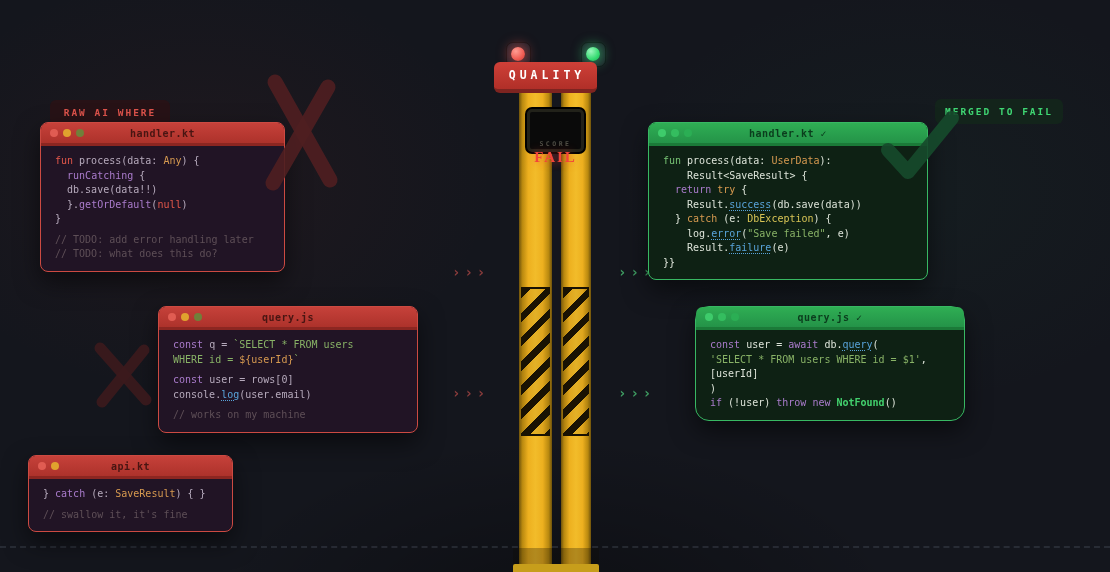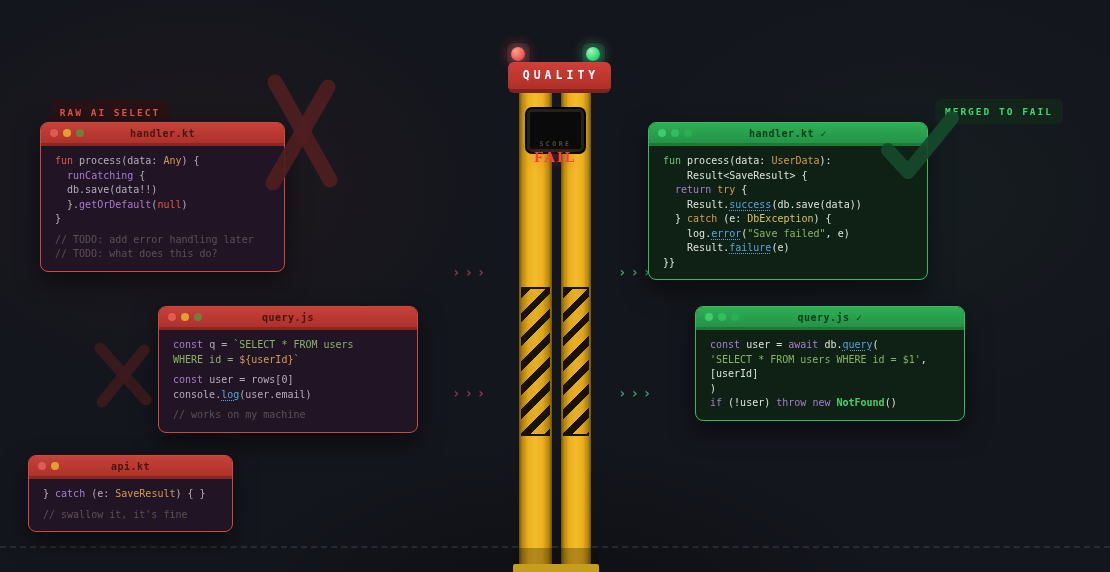--- a/index.html
+++ b/index.html
@@ -39,21 +39,21 @@
   .red-win{background:#211425;border:1.5px solid #cc4a42;}
   .red-win .titlebar{background:linear-gradient(180deg,#c6413a,#ad322b);border-bottom:3px solid #8c2621;color:#481512;}
   .red-win .dot1{background:#e05c52;}.red-win .dot2{background:#e0a22e;}.red-win .dot3{background:#70803a;}
   .green-win{background:#0e2114;border:1.5px solid #38b863;}
   .green-win .titlebar{background:linear-gradient(180deg,#2fae54,#249348);border-bottom:3px solid #1b7a38;color:#0b3d1d;}
   .green-win .dot1{background:#3ecb6b;}.green-win .dot2{background:#34bd5f;}.green-win .dot3{background:#2bae54;}
   .win-handler-raw{left:40px;top:122px;width:243px;}
   .win-query-raw{left:158px;top:306px;width:258px;}
   .win-api-raw{left:28px;top:455px;width:203px;}
   .win-handler-clean{left:648px;top:122px;width:278px;}
-  .win-query-clean{left:695px;top:306px;width:268px;}
+  .win-query-clean{left:695px;top:306px;width:268px;border-radius:14px;}
   
   .t-pln{color:#b6aabc;} .t-wht{color:#dce3d8;} .t-com{color:#5e4f57;}
   .t-kw{color:#e2574a;} .t-pur{color:#a97bcb;} .t-orn{color:#d79a50;}
   .t-yel{color:#d8c455;} .t-str{color:#88b266;}
   .t-blu{color:#58a3d9;text-decoration:underline dotted;text-underline-offset:2px;}
   .t-grn{color:#77c374;} .t-emph{color:#42d06d;font-weight:bold;}
   
   .pillar{position:absolute;top:84px;height:488px;z-index:4;
     background:linear-gradient(90deg,#6e520c 0%,#b8880f 10%,#edb01f 28%,#f2bc2a 50%,#edb01f 72%,#b8880f 90%,#6e520c 100%);}
   .pillar-left{left:519px;width:33px;}
@@ -65,21 +65,21 @@
   .stripes-left{left:521px;width:29px;}
   .stripes-right{left:563px;width:26px;}
   .pedestal{position:absolute;left:513px;top:564px;width:86px;height:8px;background:#c79e1b;z-index:4;border-radius:2px 2px 0 0;}
   .gate-shade{position:absolute;left:513px;top:548px;width:86px;height:24px;background:rgba(14,11,4,0.28);z-index:4;}
   .signal{position:absolute;top:42px;width:23px;height:23px;background:#1d212b;border:1px solid #0c0e12;border-radius:7px;z-index:8;}
   .signal .bulb{position:absolute;left:4px;top:4px;width:14px;height:14px;border-radius:50%;}
   .signal-red{left:506px;}
   .signal-red .bulb{background:radial-gradient(circle at 35% 30%,#ff9d93,#ef5b52 60%,#c23a33);box-shadow:0 0 12px 3px rgba(240,85,75,0.55);}
   .signal-green{left:581px;}
   .signal-green .bulb{background:radial-gradient(circle at 35% 30%,#9cf7bd,#35db71 60%,#1fa452);box-shadow:0 0 12px 3px rgba(60,220,120,0.55);}
-  .quality-sign{position:absolute;left:508px;top:62px;width:100px;height:27px;z-index:8;
+  .quality-sign{position:absolute;left:494px;top:62px;width:100px;height:27px;z-index:8;
     background:linear-gradient(180deg,#cf4038,#b02f28);border-bottom:4px solid #7e2420;border-radius:6px;
     color:#ffffff;font-size:11.5px;font-weight:bold;letter-spacing:4px;text-align:center;line-height:27px;padding-left:3px;box-sizing:content-box;}
   .fail-board{position:absolute;left:527px;top:109px;width:57px;height:43px;z-index:8;
     background:#0a0a0a;border:3px solid #22221a;border-radius:5px;box-shadow:0 0 0 2px #000;
     display:flex;flex-direction:column;align-items:center;justify-content:center;box-sizing:border-box;}
   .fail-board .score{font-size:6.5px;letter-spacing:2.5px;color:#4f4f46;font-weight:bold;margin-bottom:1px;margin-top:45px;}
   .fail-board .fail{font-size:15px;letter-spacing:2px;color:#f2443a;font-weight:bold;text-shadow:0 0 8px rgba(242,68,58,0.8);font-family:Liberation Serif, serif;}
   
   .chips{position:absolute;top:537px;display:flex;gap:10px;z-index:5;}
   .chips-red{left:133px;}
@@ -95,21 +95,21 @@
 
 <div class="stage">
   <div class="bg-tint"></div>
   <div class="dash-line"></div>
 
   <div class="arrows red" style="left:452px;top:264px;">›››</div>
   <div class="arrows red" style="left:452px;top:385px;">›››</div>
   <div class="arrows green" style="left:618px;top:264px;">›››</div>
   <div class="arrows green" style="left:618px;top:385px;">›››</div>
 
-  <div class="side-label label-raw">RAW AI SELECT</div>
+  <div class="side-label label-raw">RAW AI WHERE</div>
   <div class="side-label label-merged">MERGED TO FAIL</div>
 
   <div class="win red-win win-handler-raw">
     <div class="titlebar">
       <span class="dots">
         <span class="dot dot1"></span>
         <span class="dot dot2"></span>
         <span class="dot dot3"></span>
       </span>
       <span>handler.kt</span>

